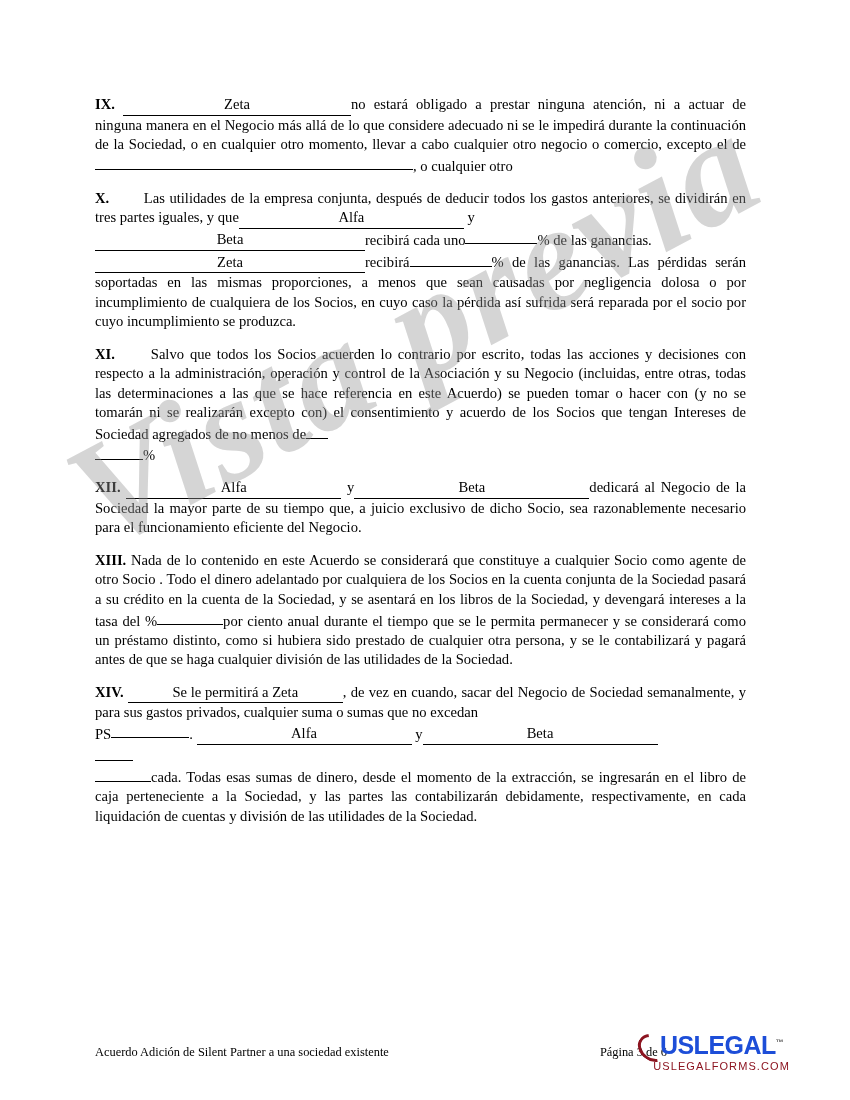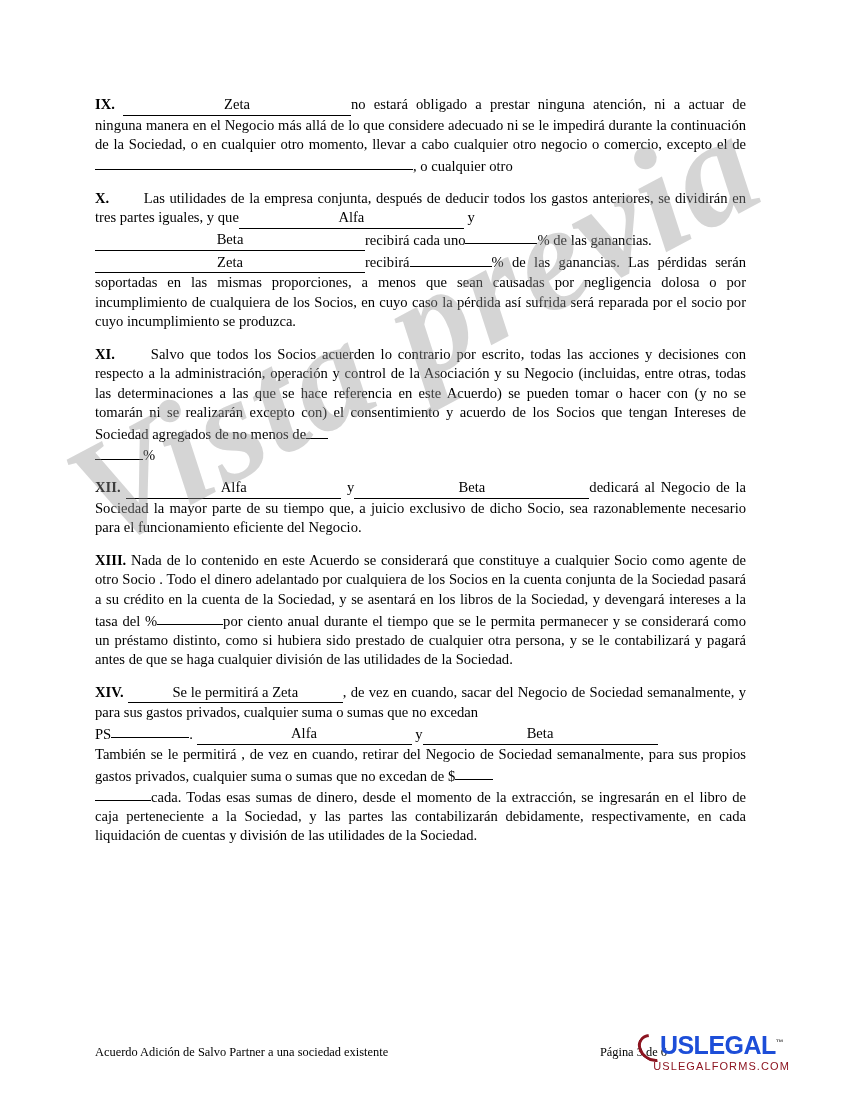--- a/index.html
+++ b/index.html
@@ -176,32 +176,32 @@
       <span class="num">XIII.</span>
       <span>Nada de lo contenido en este Acuerdo se considerará que constituye a cualquier Socio como agente de otro Socio . Todo el dinero adelantado por cualquiera de los Socios en la cuenta conjunta de la Sociedad pasará a su crédito en la cuenta de la Sociedad, y se asentará en los libros de la Sociedad, y devengará intereses a la tasa del %</span><span class="blank" style="width:66px"></span><span>por ciento anual durante el tiempo que se le permita permanecer y se considerará como un préstamo distinto, como si hubiera sido prestado de cualquier otra persona, y se le contabilizará y pagará antes de que se haga cualquier división de las utilidades de la Sociedad.</span>
     </p>
 
     <p class="para">
       <span class="num">XIV.</span>
       <span class="fillin" style="width:215px">Se le permitirá a Zeta</span><span>, de vez en cuando, sacar del Negocio de Sociedad semanalmente, y para sus gastos privados, cualquier suma o sumas que no excedan</span><br>
       <span>PS</span><span class="blank" style="width:78px"></span><span>.</span>
       <span class="fillin" style="width:215px">Alfa</span>
       <span>y</span><span class="fillin" style="width:235px">Beta</span><br>
-      <span>También se le permitirá , de vez en cuando, retirar del Negocio de Sociedad semanalmente, para sus propios gastos privados, cualquier suma o sumas que no excedan de $</span><span class="blank" style="width:38px"></span><br>
+      <span class="blank" style="width:38px"></span><br>
       <span class="blank" style="width:56px"></span><span>cada. Todas esas sumas de dinero, desde el momento de la extracción, se ingresarán en el libro de caja perteneciente a la Sociedad, y las partes las contabilizarán debidamente, respectivamente, en cada liquidación de cuentas y división de las utilidades de la Sociedad.</span>
     </p>
 
   </div>
 
   <div class="watermark">
     <span>Vista previa</span>
   </div>
 
   <div class="footer">
-    <div class="footer-left">Acuerdo Adición de Salvo Partner a una sociedad existente</div>
+    <div class="footer-left">Acuerdo Adición de Silent Partner a una sociedad existente</div>
     <div class="footer-right">Página 3 de 6</div>
     <div class="logo">
       <div class="logo-swoosh"></div>
       <div class="logo-main"><span class="us">US</span><span class="legal">LEGAL</span><span class="logo-tm">™</span></div>
       <div class="logo-sub">USLEGALFORMS.COM</div>
     </div>
   </div>
 
 </div>
 

